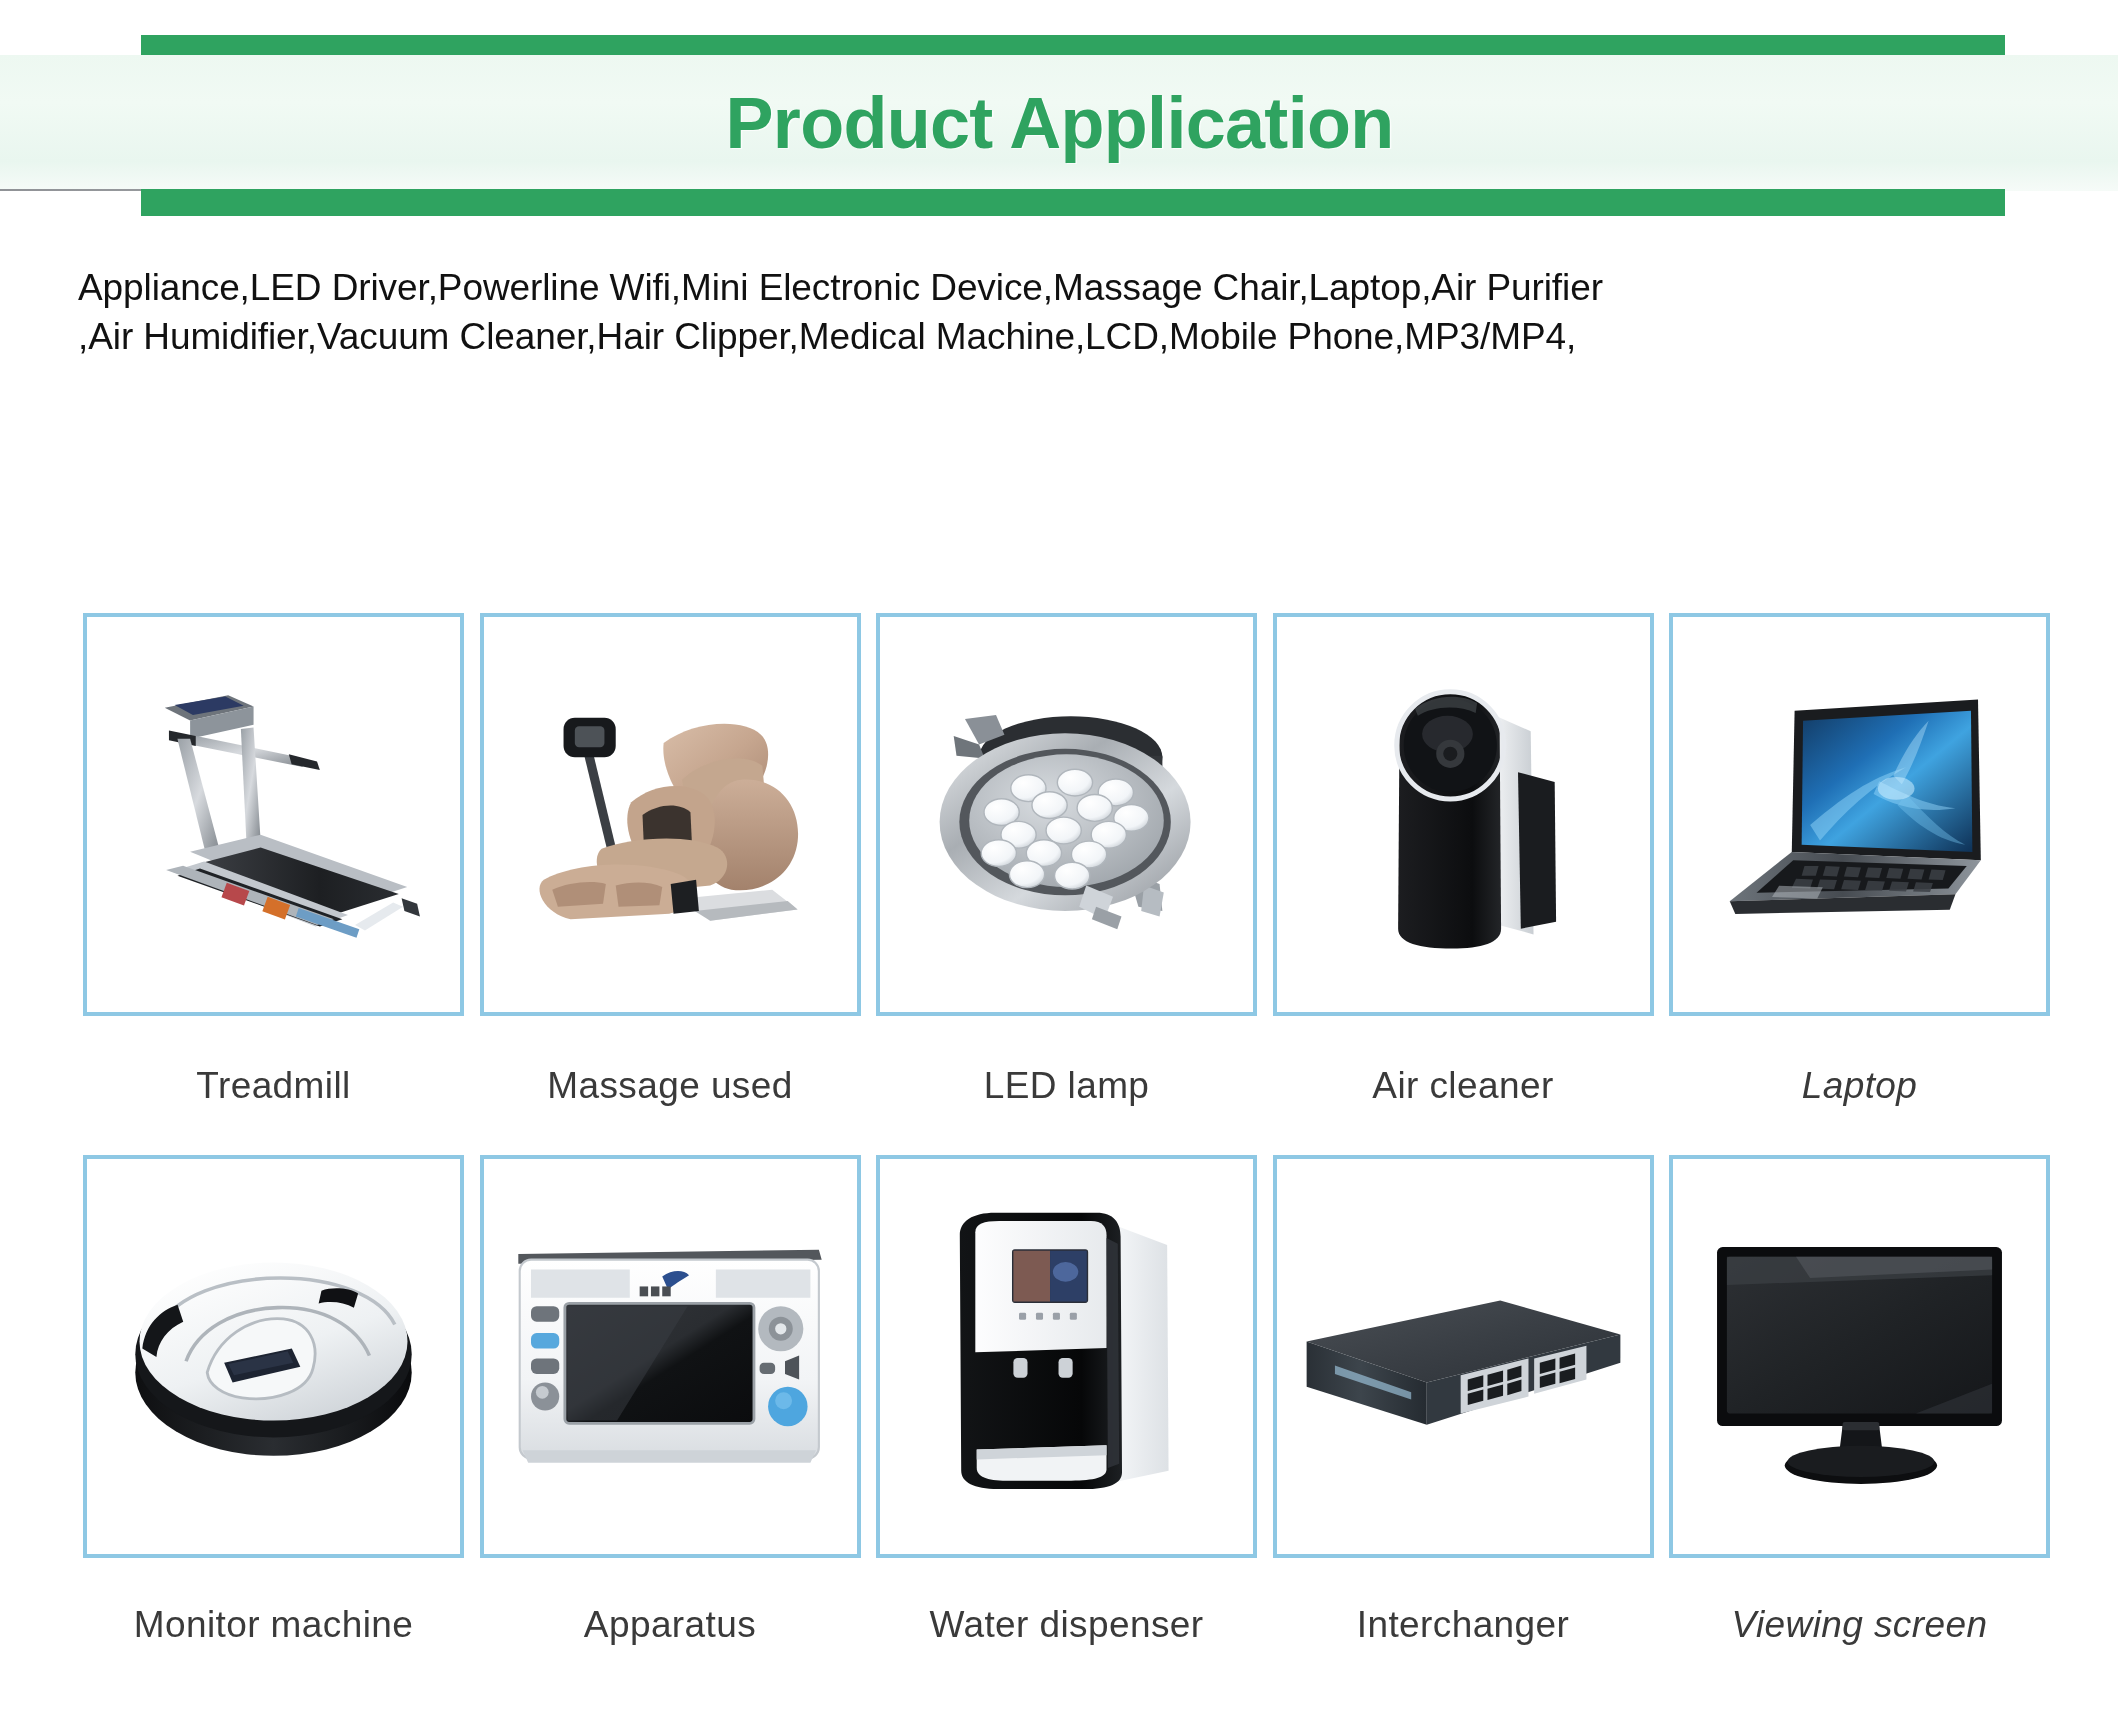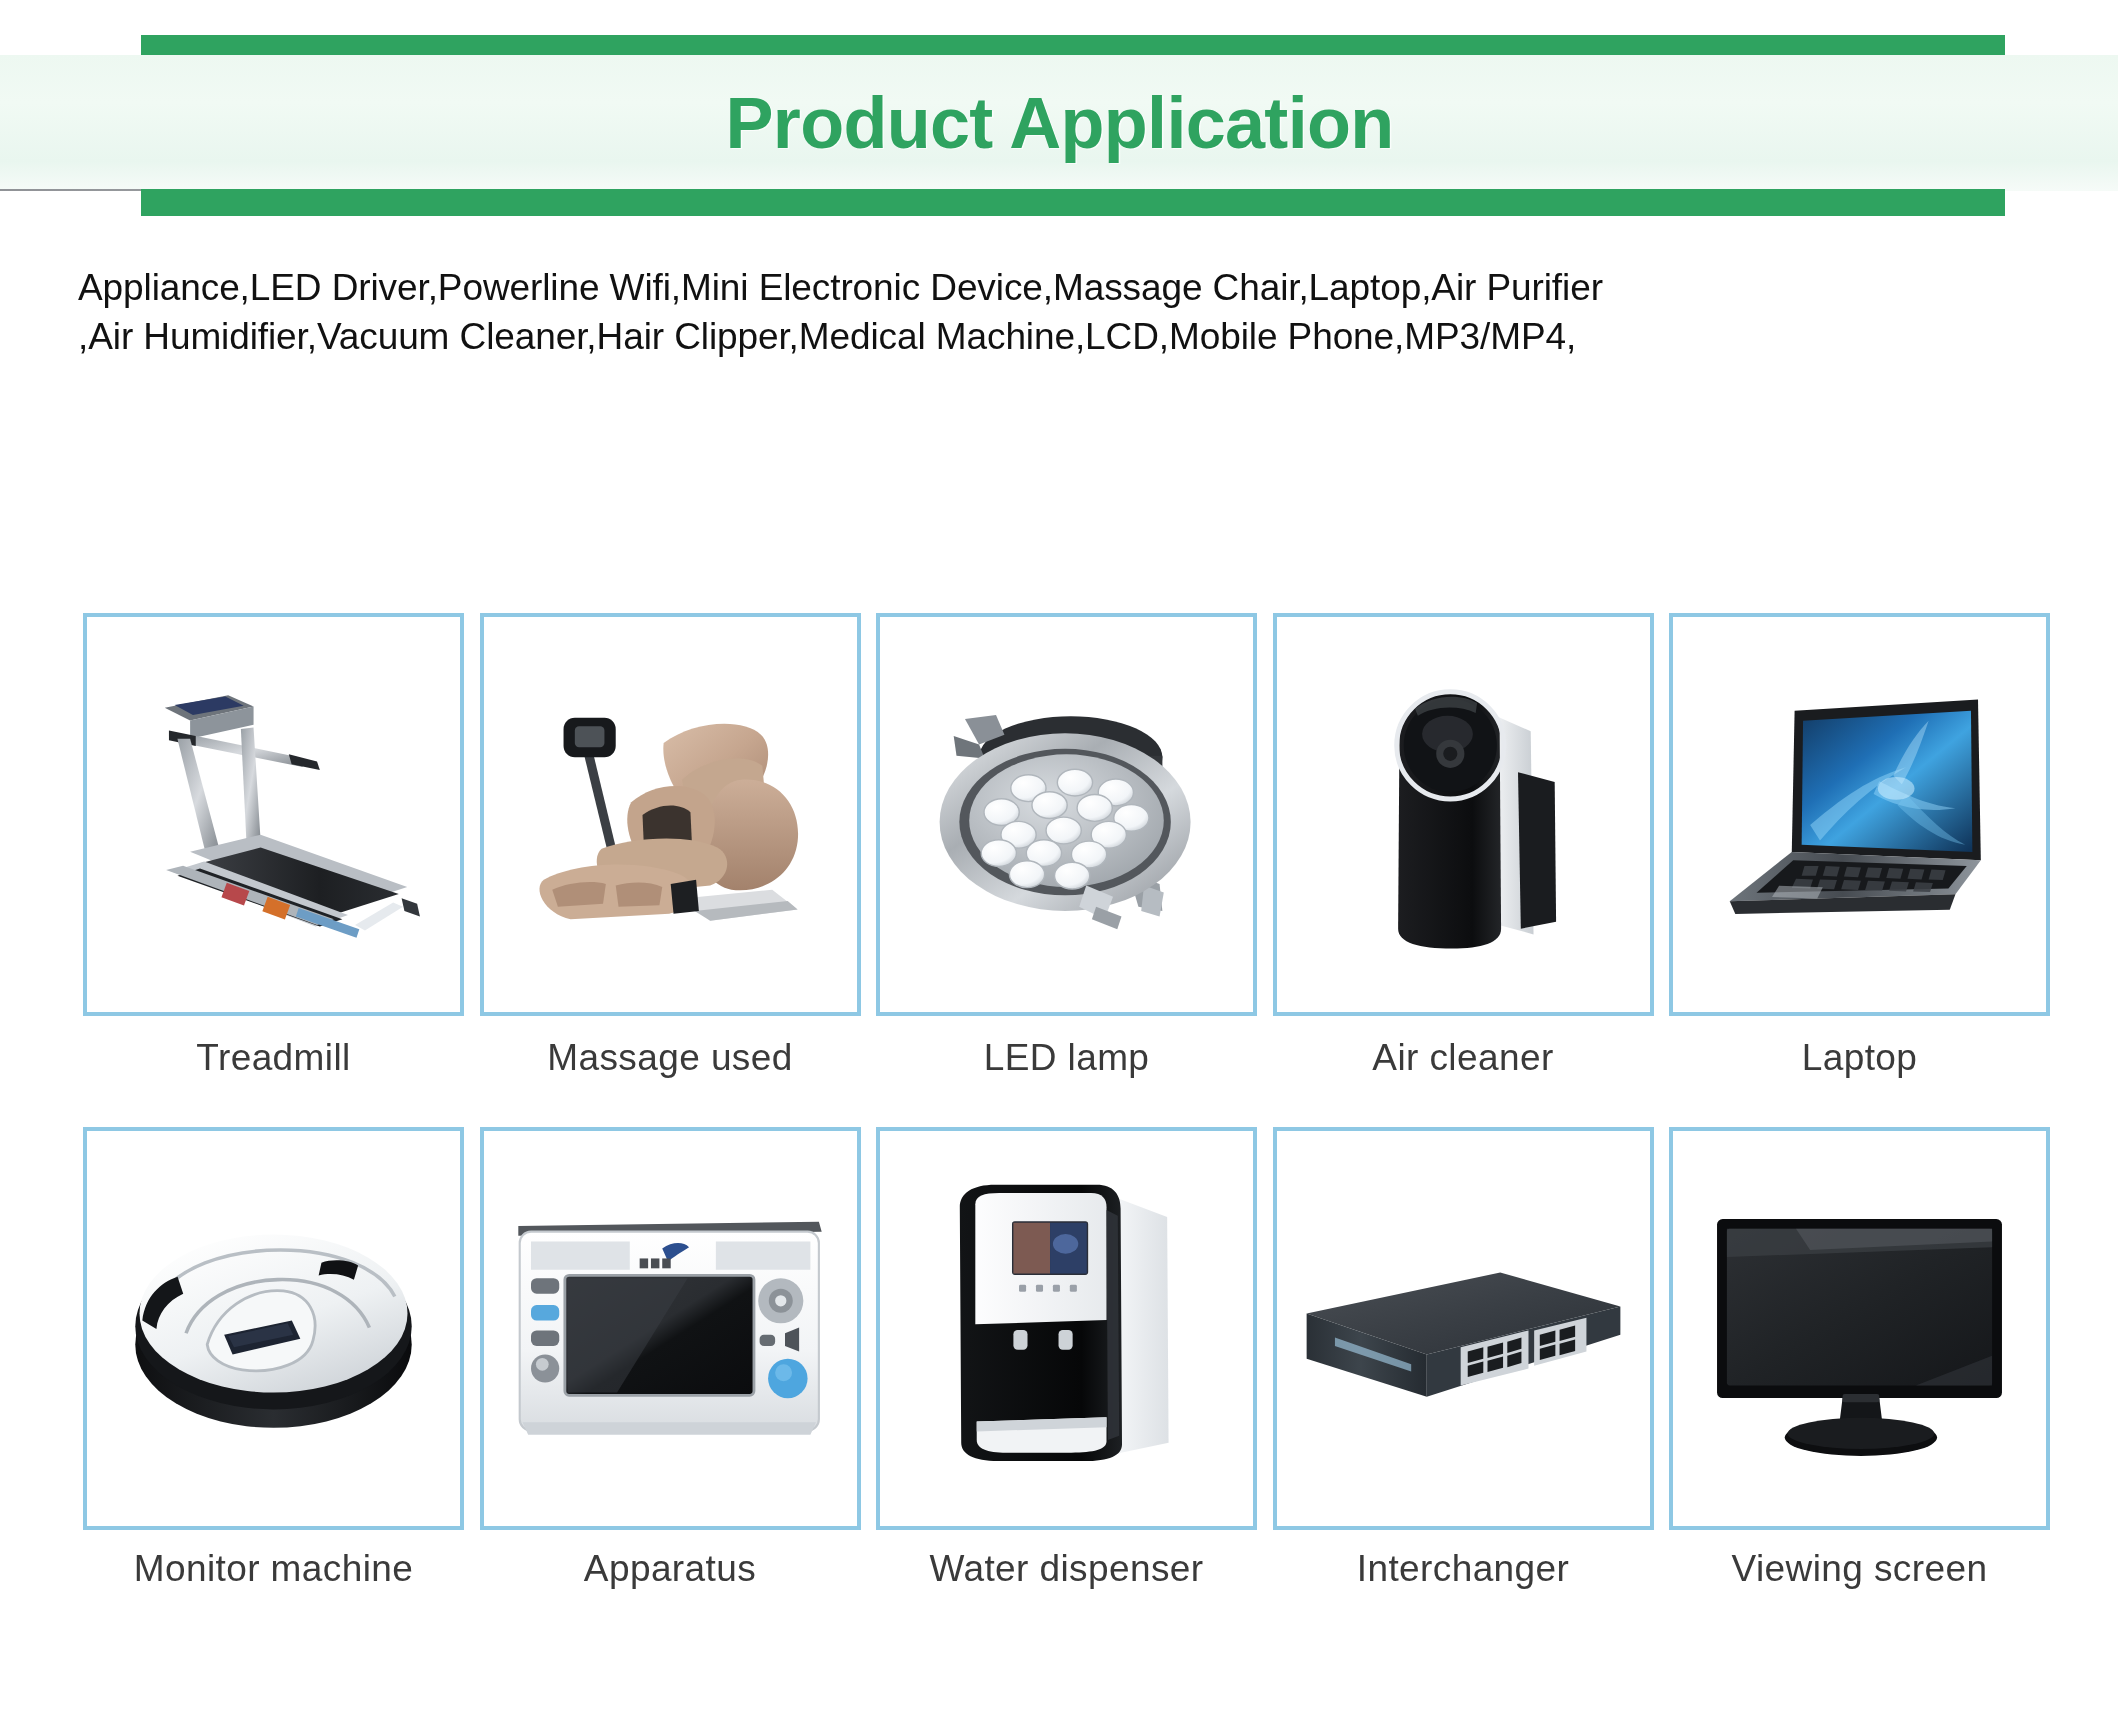--- a/index.html
+++ b/index.html
@@ -38,22 +38,22 @@
     position:absolute;left:78px;top:263px;width:1999px;
     font-size:37px;line-height:1.33;color:#111;
     letter-spacing:-0.1px;
   }
   .intro span{display:block;white-space:nowrap;}
 
   
   .grid{position:absolute;left:0;top:613px;width:2119px;}
   .row{display:flex;width:2119px;padding:0 83px;box-sizing:border-box;}
   .row-2{margin-top:48px;}
-  .cell{width:386px;margin-right:15.5px;display:flex;flex-direction:column;align-items:center;}
-  .cell:last-child{margin-right:0;}
+  .cell{width:386px;margin-right:15.5px;display:flex;flex-direction:column;align-items:center;gap:28px;}
+  .cell:last-child{margin-right:0;font-style:italic;}
   .card{
     width:381px;height:403px;
     border:4.2px solid #8ec8e4;
     background:#ffffff;
     box-sizing:border-box;
     display:flex;align-items:center;justify-content:center;
     position:relative;overflow:hidden;
   }
   .card svg{display:block;}
   .caption{

